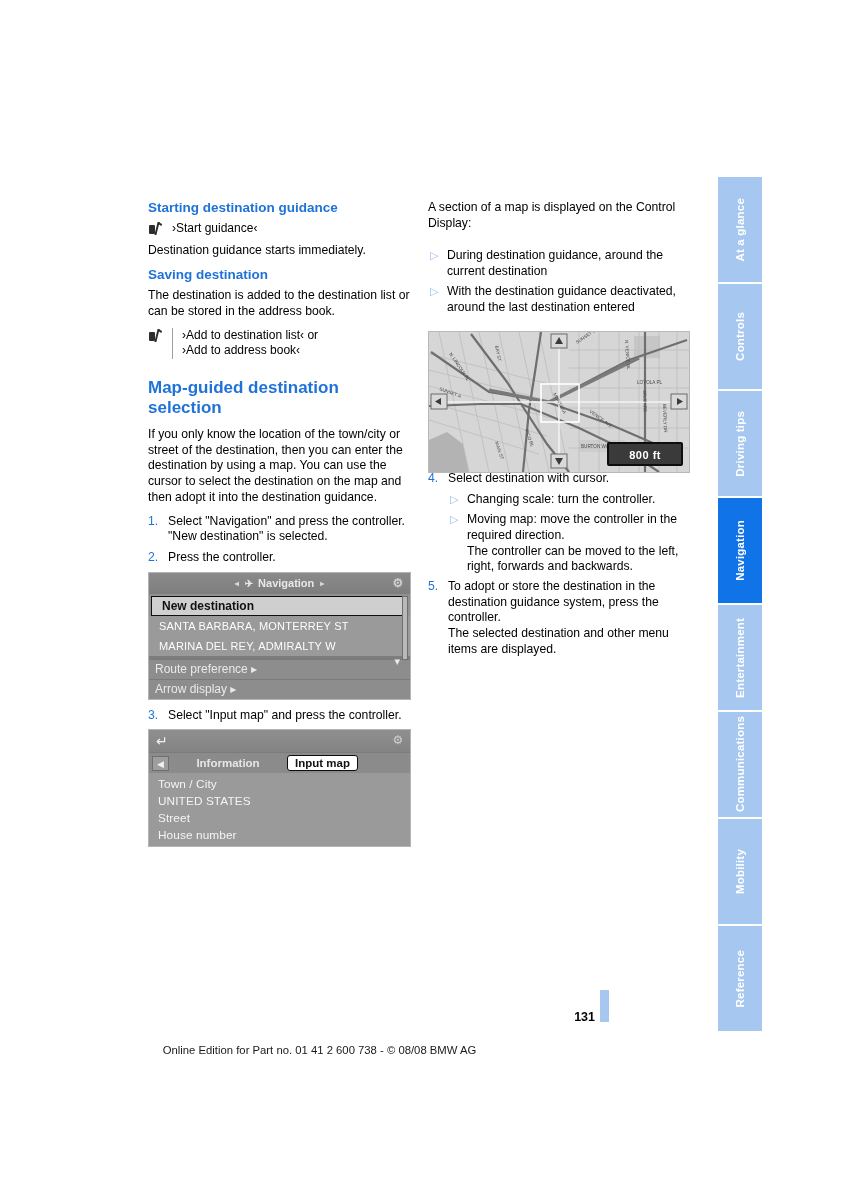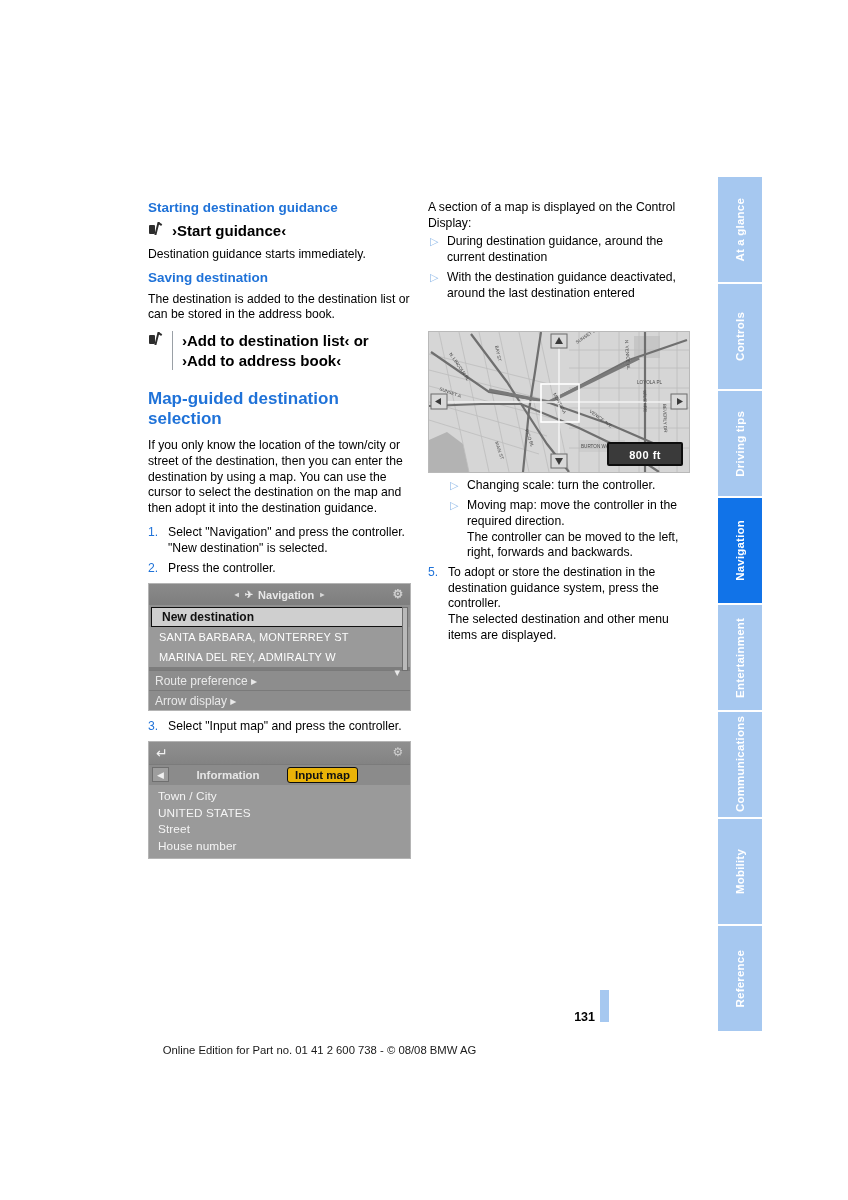--- a/index.html
+++ b/index.html
@@ -60,21 +60,21 @@
     font-weight: bold;
     line-height: 1.18;
     margin-bottom: 9px;
   }
   p.body {
     font-size: 12.2px;
     line-height: 1.29;
     color: #000000;
     margin-bottom: 8px;
   }
-  p.tight { margin-bottom: 3px; }
+  p.tight { margin-bottom: 17px; }
 
   
   .ctrlrow {
     display: flex;
     align-items: flex-start;
     margin-bottom: 6px;
   }
   .ctrl-icon {
     width: 15px; height: 15px;
     flex: 0 0 15px;
@@ -102,21 +102,21 @@
     width: 4px; height: 2px;
     background: #2d2d2d;
     transform: rotate(32deg);
   }
   .ctrl-rule {
     width: 1px;
     background: #9aa0a6;
     margin-right: 9px;
     align-self: stretch;
   }
-  .ctrl-text { font-size: 15px; line-height: 1.3; color: #000; font-weight: bold; }
+  .ctrl-text { font-size: 12px; line-height: 1.3; color: #000; }
 
   
   .step {
     display: flex;
     font-size: 12.2px;
     line-height: 1.29;
     margin-bottom: 5px;
   }
   .step .num {
     flex: 0 0 20px;
@@ -224,21 +224,21 @@
   .info-tabs .lcaret {
     width: 17px; height: 15px; margin-left: 3px;
     background: #9e9e9e; border: 1px solid #6f6f6f;
     color: #f2f2f2; font-size: 9px; text-align: center; line-height: 14px;
   }
   .info-tabs .tlabel {
     flex: 0 0 118px; text-align: center;
     color: #e6e6e6; font-size: 11.5px; font-weight: bold;
   }
   .info-tabs .tsel {
-    background: #eab308; border: 1.6px solid #0d0d0d;
+    background: #ffffff; border: 1.6px solid #0d0d0d;
     border-radius: 3px;
     color: #121212; font-size: 11.5px; font-weight: bold;
     padding: 1px 7px;
   }
   .info-list { padding: 3px 0 0 9px; }
   .info-list .li {
     font-size: 11.8px; color: #f4f4f4;
     line-height: 1.42;
     letter-spacing: 0.1px;
   }

